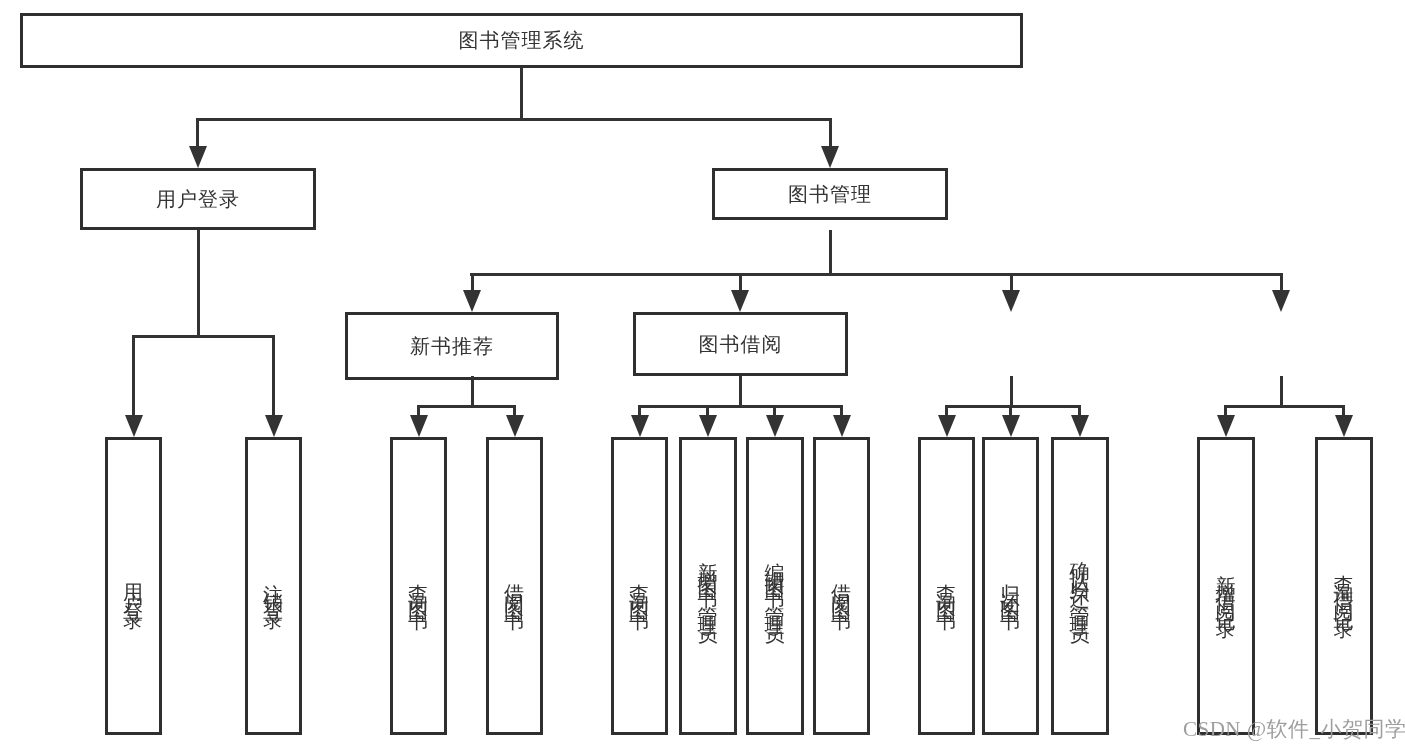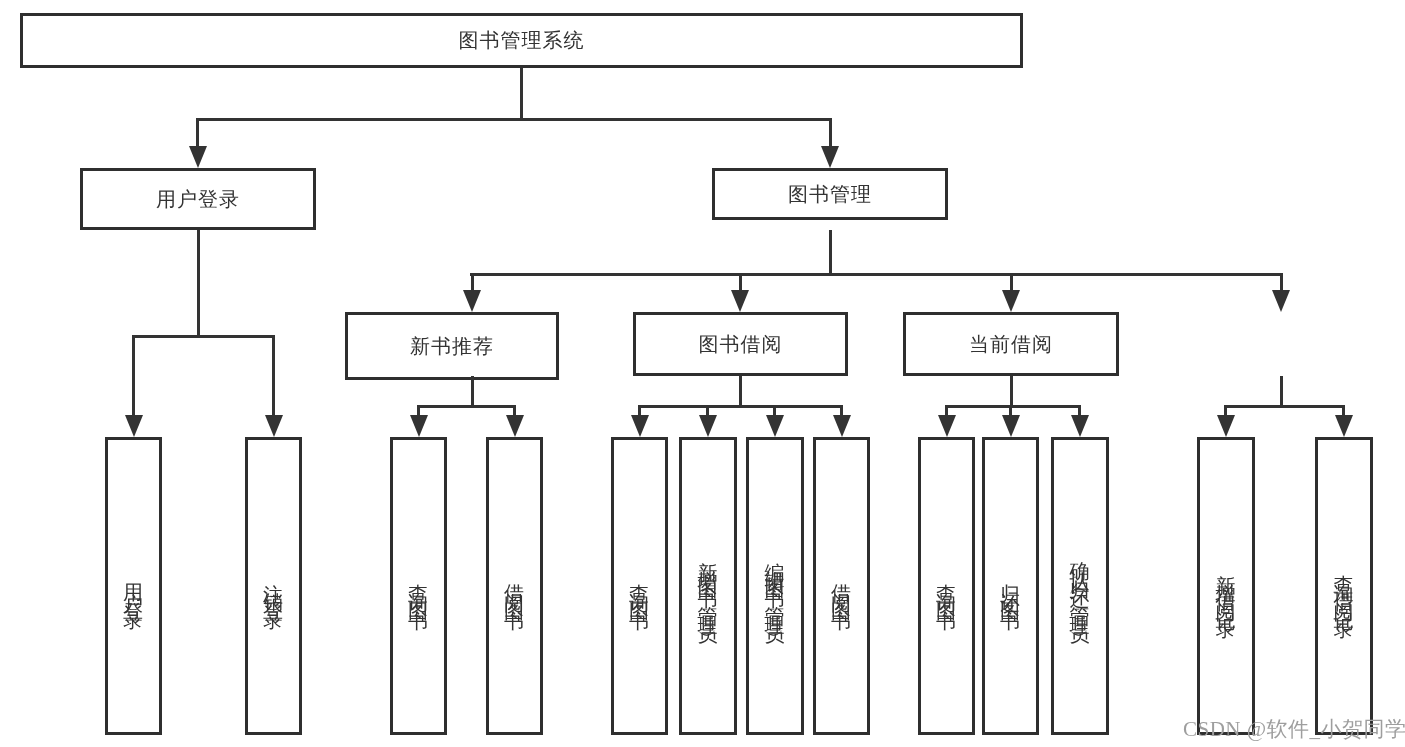--- a/index.html
+++ b/index.html
@@ -67,23 +67,20 @@
   <div class="vline" style="left:1010px;top:273px;height:17px"></div>
   <div class="arrow" style="left:1002px;top:290px"></div>
   <div class="vline" style="left:1280px;top:273px;height:17px"></div>
   <div class="arrow" style="left:1272px;top:290px"></div>
 
   <div class="box" style="left:345px;top:312px;width:214px;height:68px">
     <span>新书推荐</span>
   </div>
   <div class="box" style="left:633px;top:312px;width:215px;height:64px">
     <span>图书借阅</span>
-  </div>
-  <div class="box" style="left:903px;top:312px;width:216px;height:64px">
-    <span>当前借阅</span>
   </div>
 
   <div class="vline" style="left:471px;top:376px;height:29px"></div>
   <div class="hline" style="left:417px;top:405px;width:99px"></div>
   <div class="vline" style="left:417px;top:405px;height:10px"></div>
   <div class="arrow" style="left:410px;top:415px"></div>
   <div class="vline" style="left:513px;top:405px;height:10px"></div>
   <div class="arrow" style="left:506px;top:415px"></div>
 
   <div class="vline" style="left:739px;top:376px;height:29px"></div>

